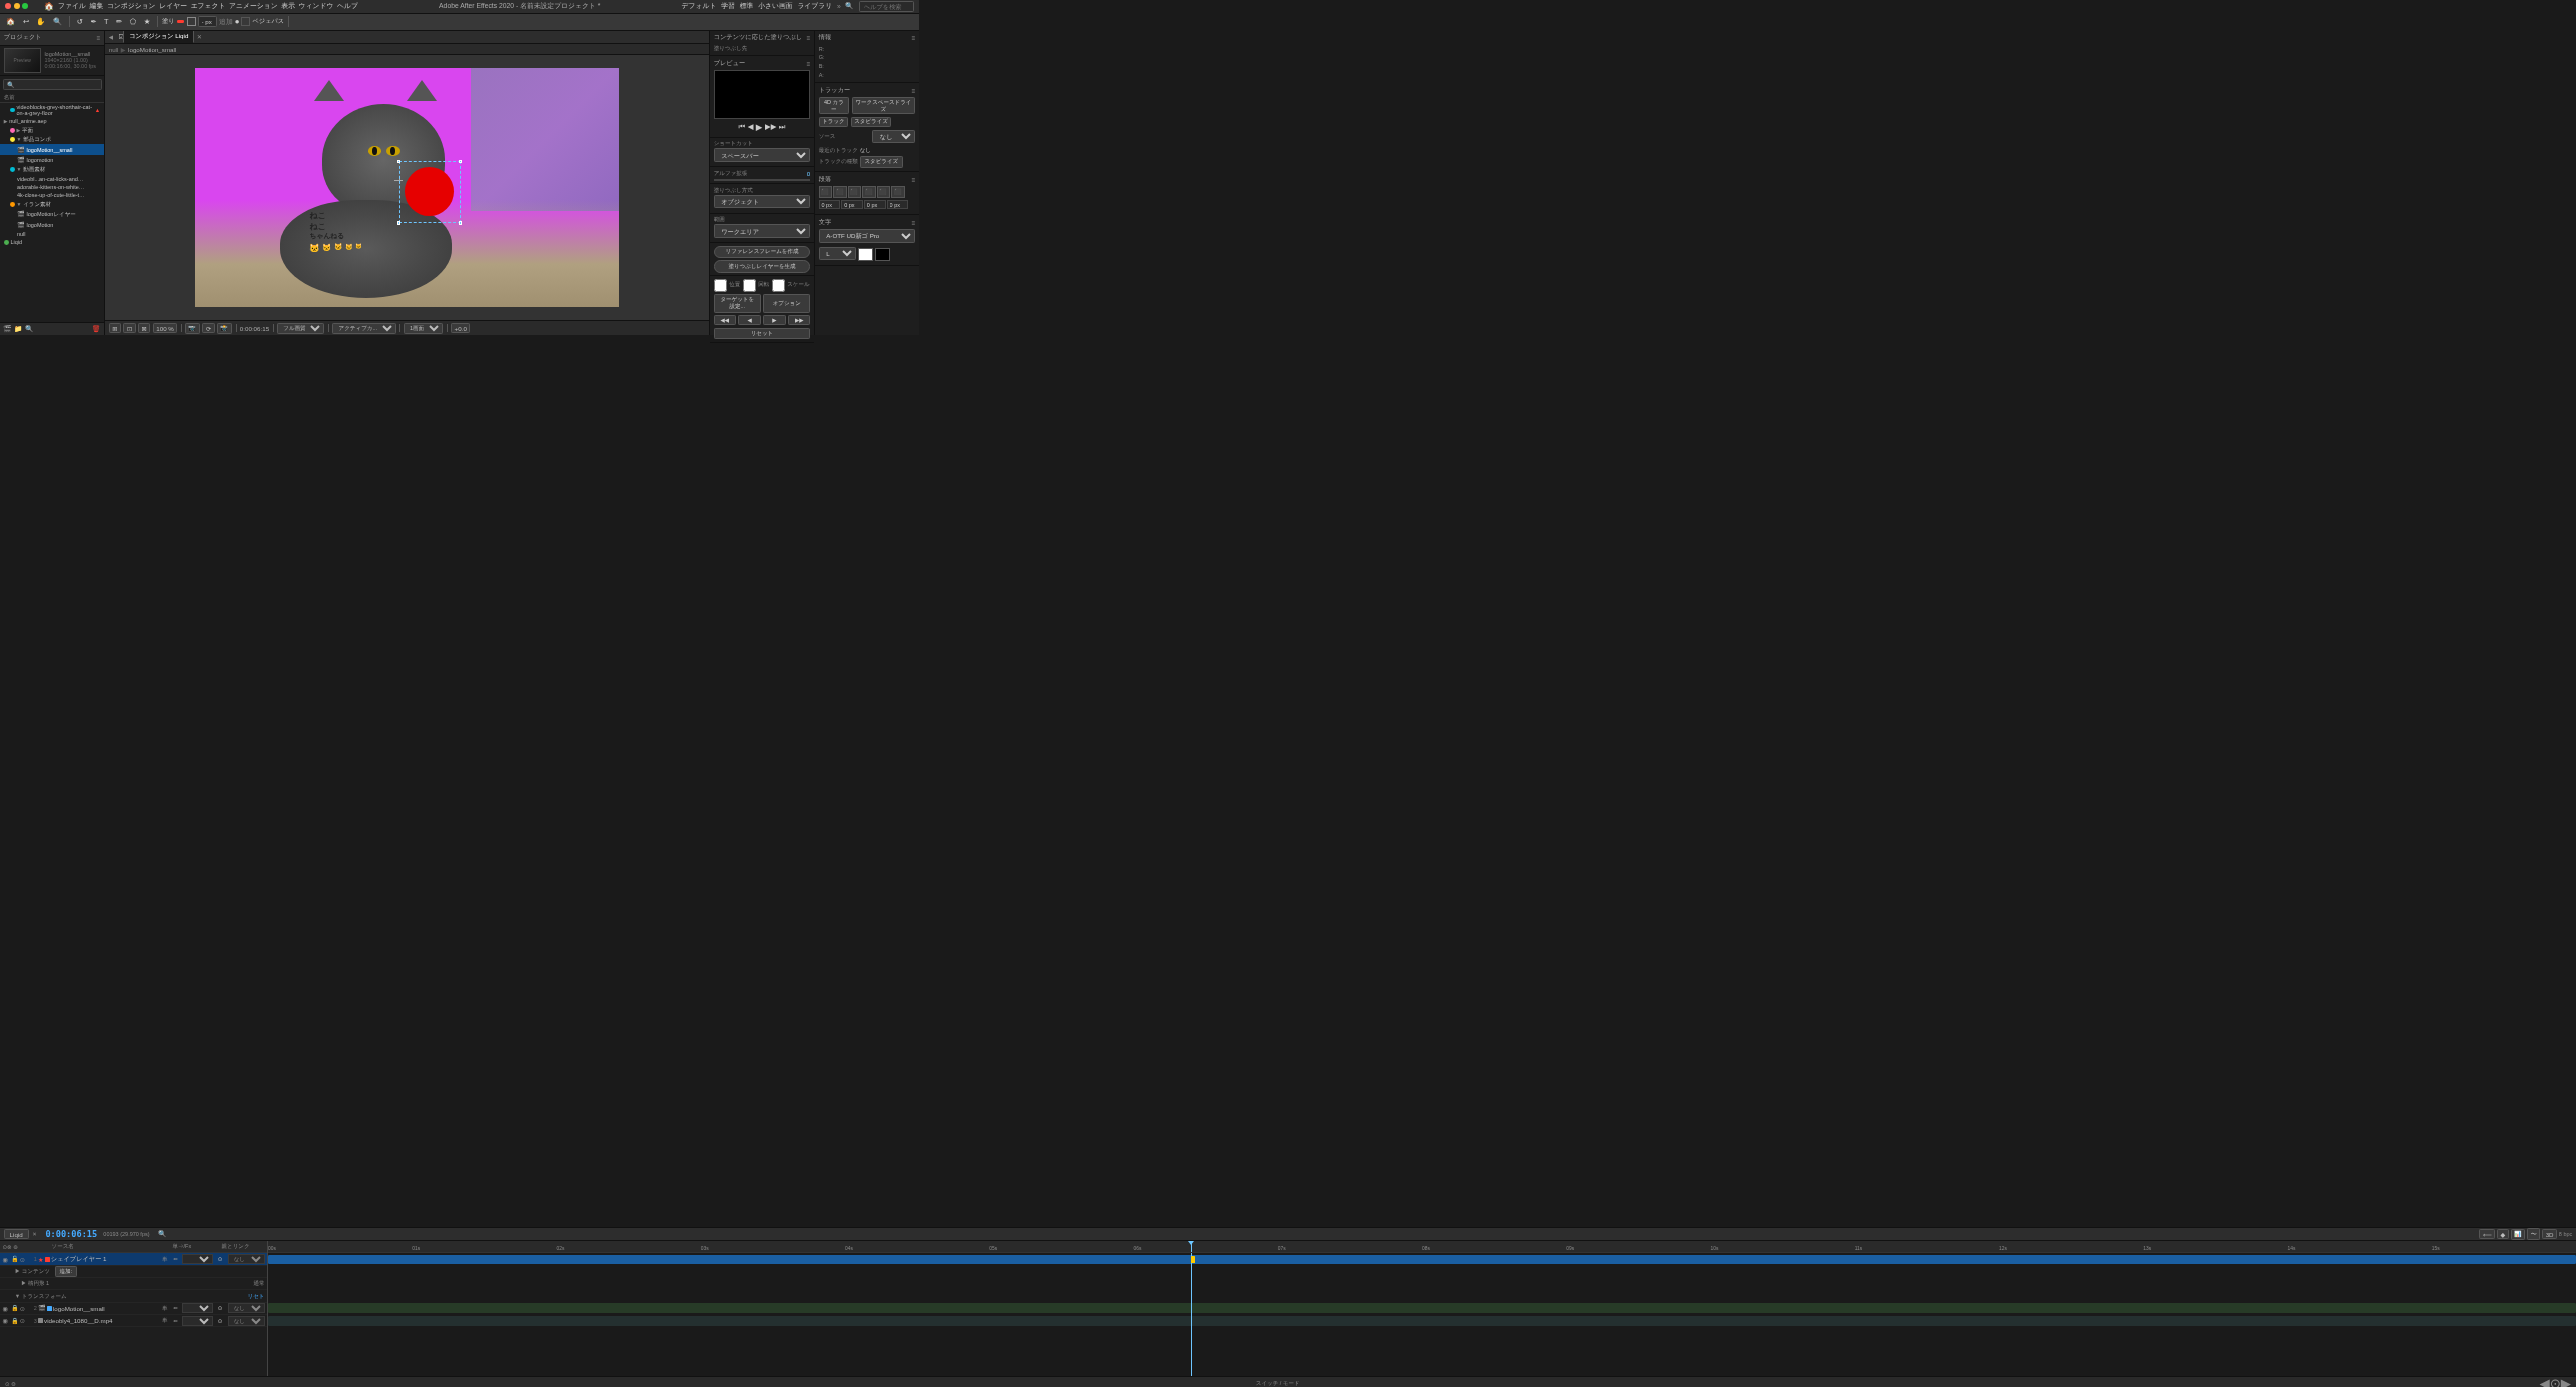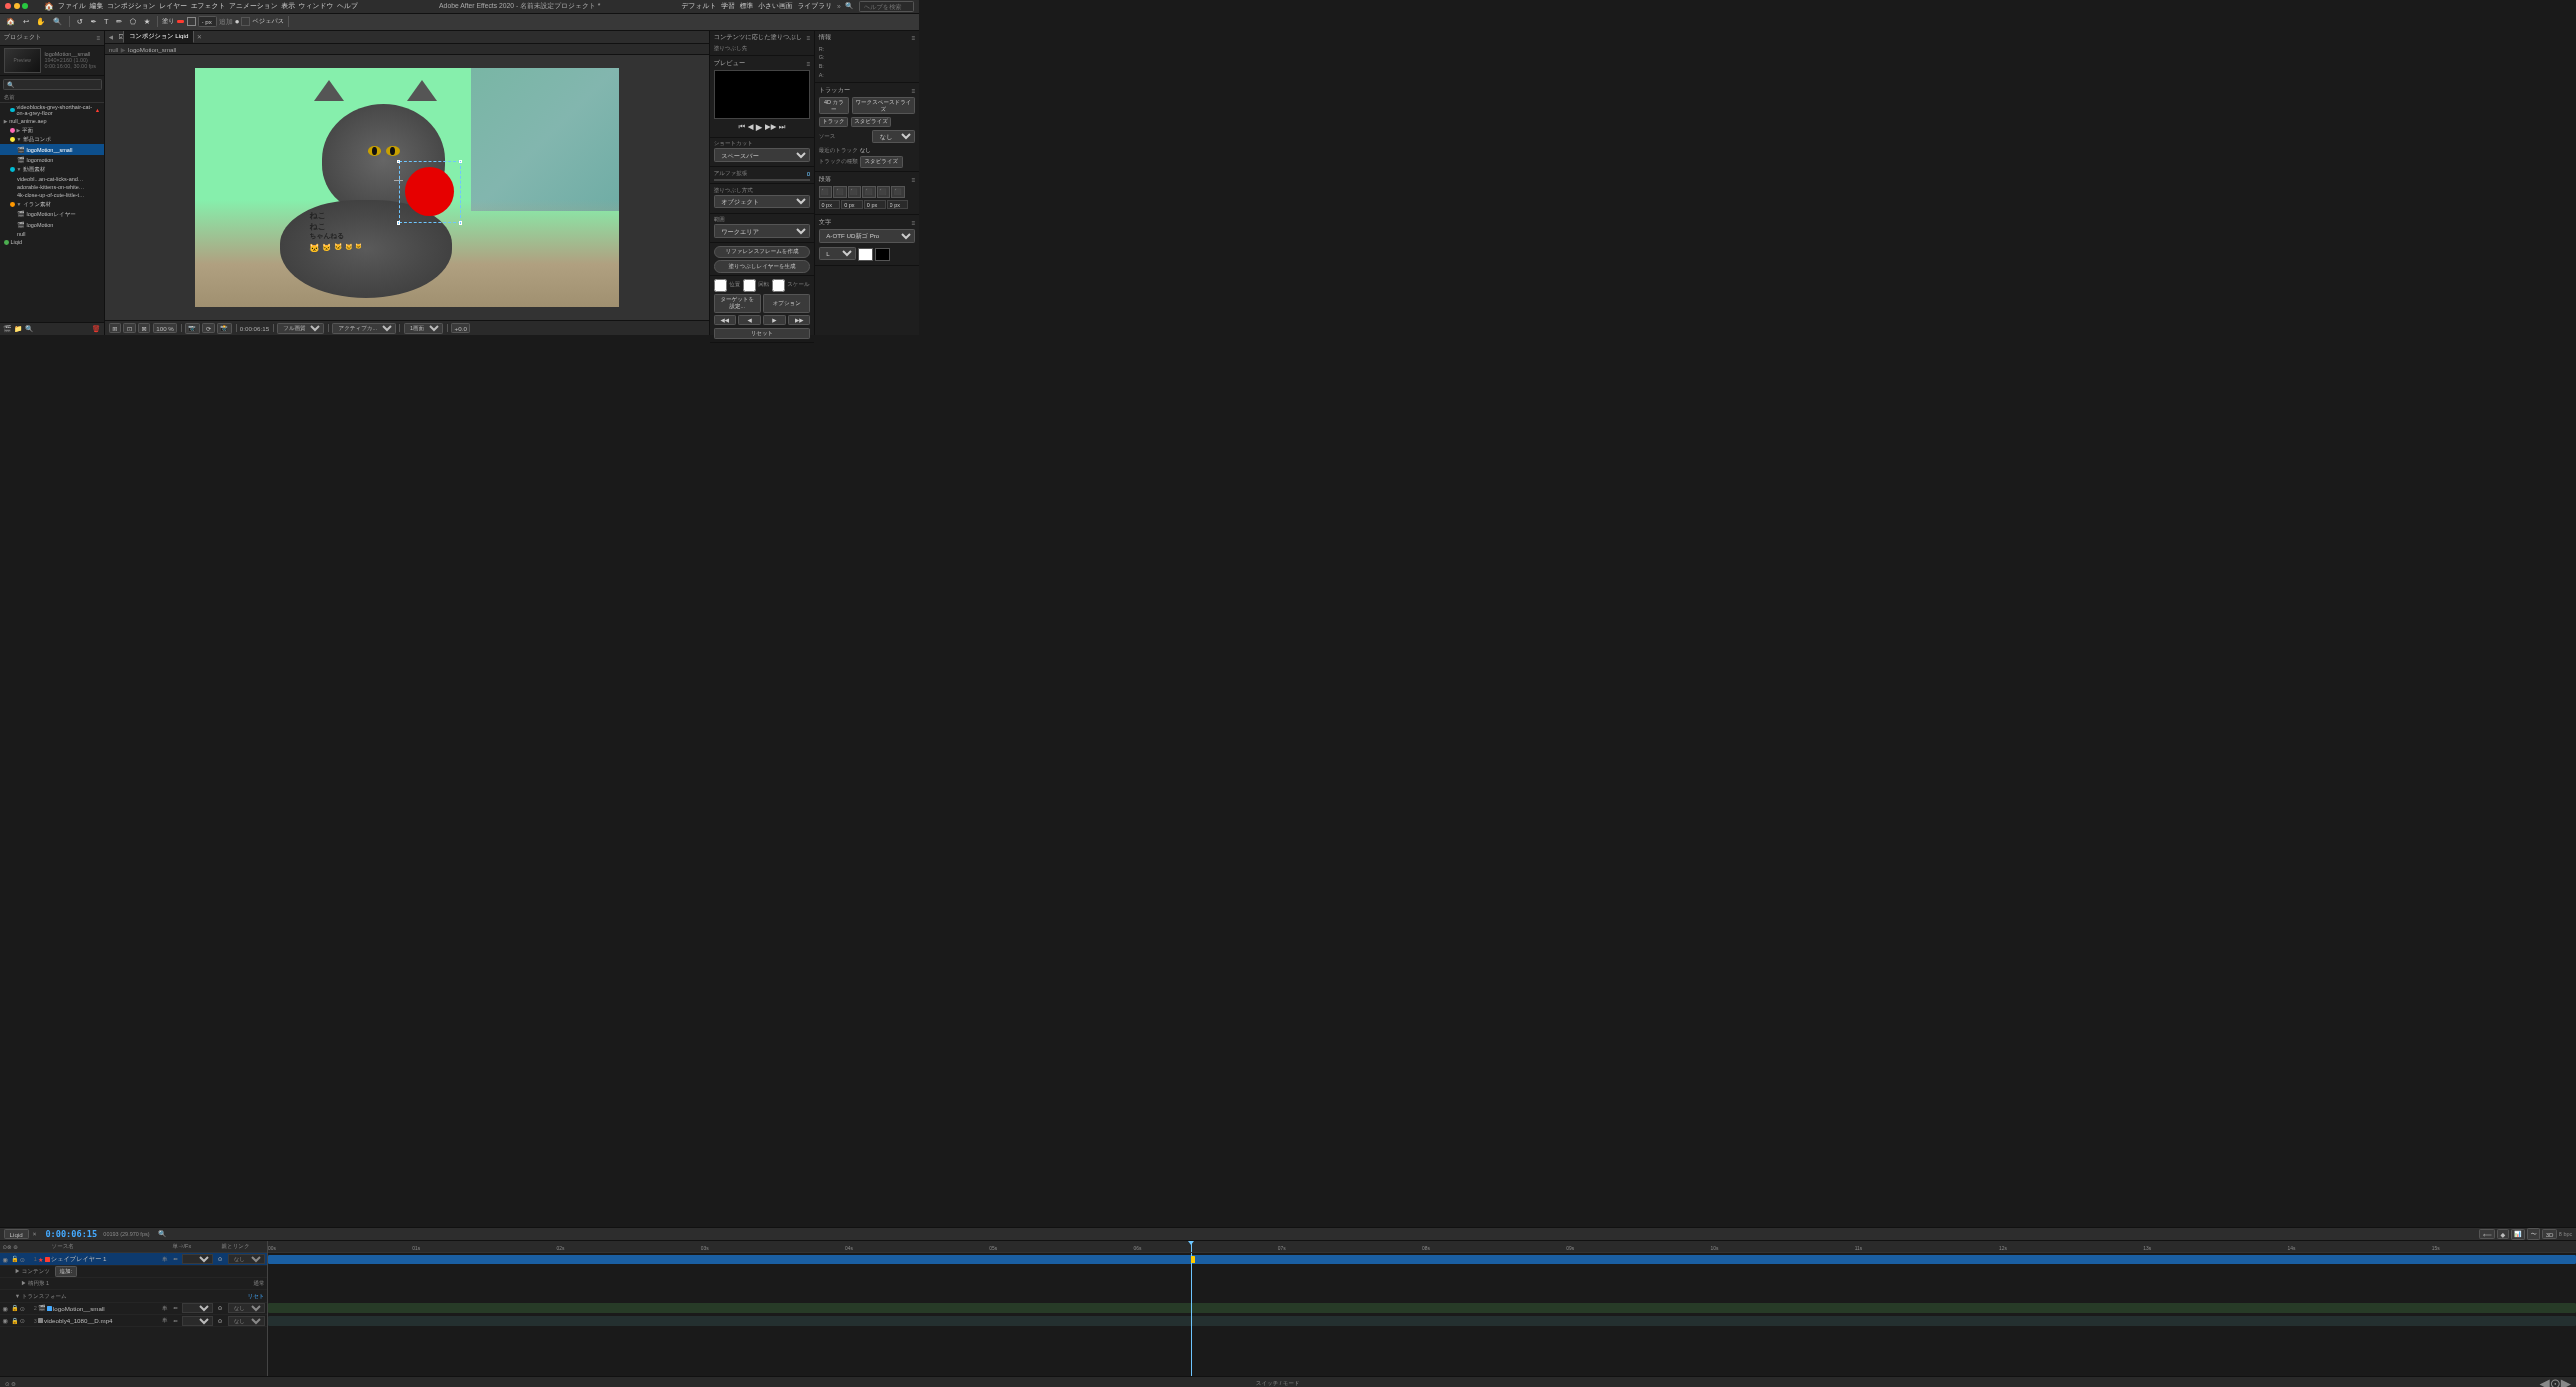--- a/index.html
+++ b/index.html
@@ -196,21 +196,21 @@
       background: #333;
       position: relative;
       overflow: hidden;
       display: flex;
       align-items: center;
       justify-content: center;
     }
     .viewer-canvas {
       width: 424px;
       height: 239px;
-      background: #86efac;
+      background: #d946ef;
       position: relative;
       overflow: hidden;
     }
     
     .viewer-controls {
       background: #2a2a2a;
       height: 14.8px;
       display: flex;
       align-items: center;
       padding: 0 3.7px;

